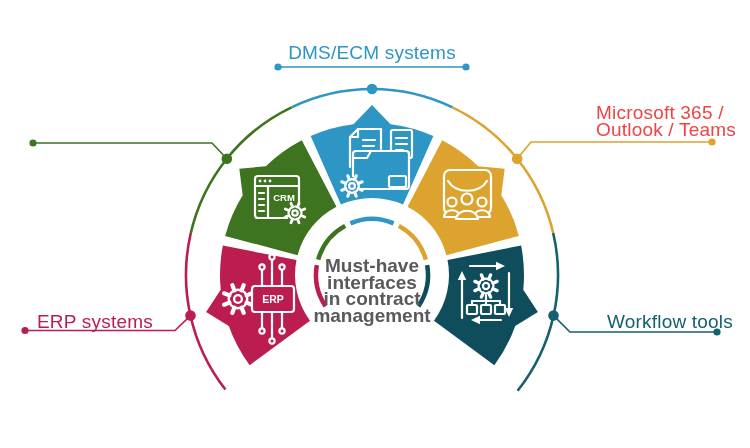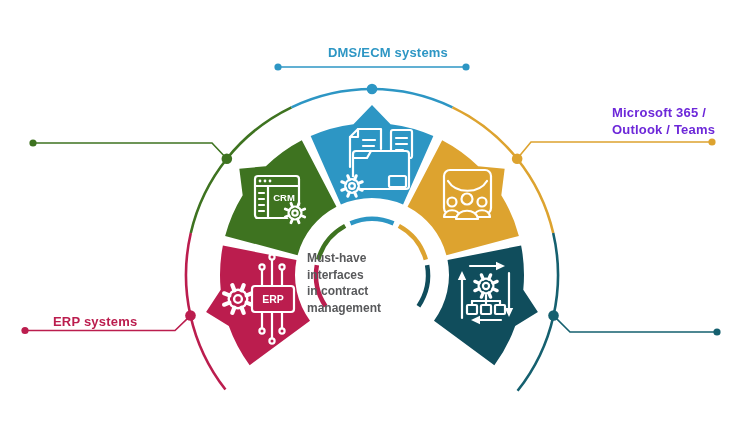--- a/index.html
+++ b/index.html
@@ -1,27 +1,27 @@
 <!DOCTYPE html>
 <html><head>
 <meta charset="utf-8">
 <style>
   html,body{margin:0;padding:0;background:#fff;}
   .stage{position:relative;width:750px;height:448px;background:#fff;overflow:hidden;
          font-family:"Liberation Sans",sans-serif;}
   .stage svg{position:absolute;left:0;top:0;}
-  .seg-label{position:absolute;font-weight:bold;font-size:13px;line-height:17px;
-             white-space:pre-line;letter-spacing:.2px;margin-left:16px;}
+  .seg-label{position:absolute;font-weight:normal;font-size:19px;line-height:17px;
+             white-space:pre-line;letter-spacing:.2px;}
   #label-erp{left:37px;top:313px;text-align:right;}
   #label-crm{left:48px;top:122px;}
   #label-dms{left:372px;top:44px;transform:translateX(-50%);}
   #label-m365{left:596px;top:104px;}
   #label-workflow{left:607px;top:313px;}
-  .center-label{position:absolute;left:372px;top:283px;transform:translate(-50%,-50%);
-                font-weight:bold;font-size:12px;line-height:16.5px;text-align:left;
+  .center-label{position:absolute;left:372px;top:291px;transform:translate(-50%,-50%);
+                font-weight:bold;font-size:19px;line-height:16.5px;text-align:center;
                 white-space:pre-line;width:130px;}
   .wl{fill:none;stroke:#fff;stroke-width:2.2;stroke-linecap:round;stroke-linejoin:round;}
   .wf{fill:#fff;stroke:none;}
   .wt{fill:#fff;stroke:none;font-weight:bold;font-family:"Liberation Sans",sans-serif;}
 </style>
 </head>
 <body>
 
 <div class="stage">
   <svg id="diagram" width="750" height="448" viewBox="0 0 750 448">
@@ -165,19 +165,20 @@
   <line class="wl" x1="470" y1="266" x2="496" y2="266"></line>
         <polygon class="wf" points="505,266 496,261.8 496,270.2"></polygon>
   <line class="wl" x1="509" y1="273" x2="509" y2="308"></line>
         <polygon class="wf" points="509,317 504.8,308 513.2,308"></polygon>
   <line class="wl" x1="501" y1="320" x2="480" y2="320"></line>
         <polygon class="wf" points="471,320 480,315.8 480,324.2"></polygon>
       </g>
     </svg>
   <div class="seg-label" id="label-erp" style="color: rgb(187, 29, 78);">ERP systems</div>
   <div class="seg-label" id="label-dms" style="color: rgb(45, 150, 196);">DMS/ECM systems</div>
-  <div class="seg-label" id="label-m365" style="color: #6d28d9;">Microsoft 365 /
+  <div class="seg-label" id="label-m365" style="color: #ef4444;">Microsoft 365 /
 Outlook / Teams</div>
+  <div class="seg-label" id="label-workflow" style="color: rgb(21, 96, 111);">Workflow tools</div>
   <div class="center-label" id="center-label" style="color: rgb(88, 89, 91);">Must-have
 interfaces
 in contract
 management</div>
 </div>
 
 </body></html>

